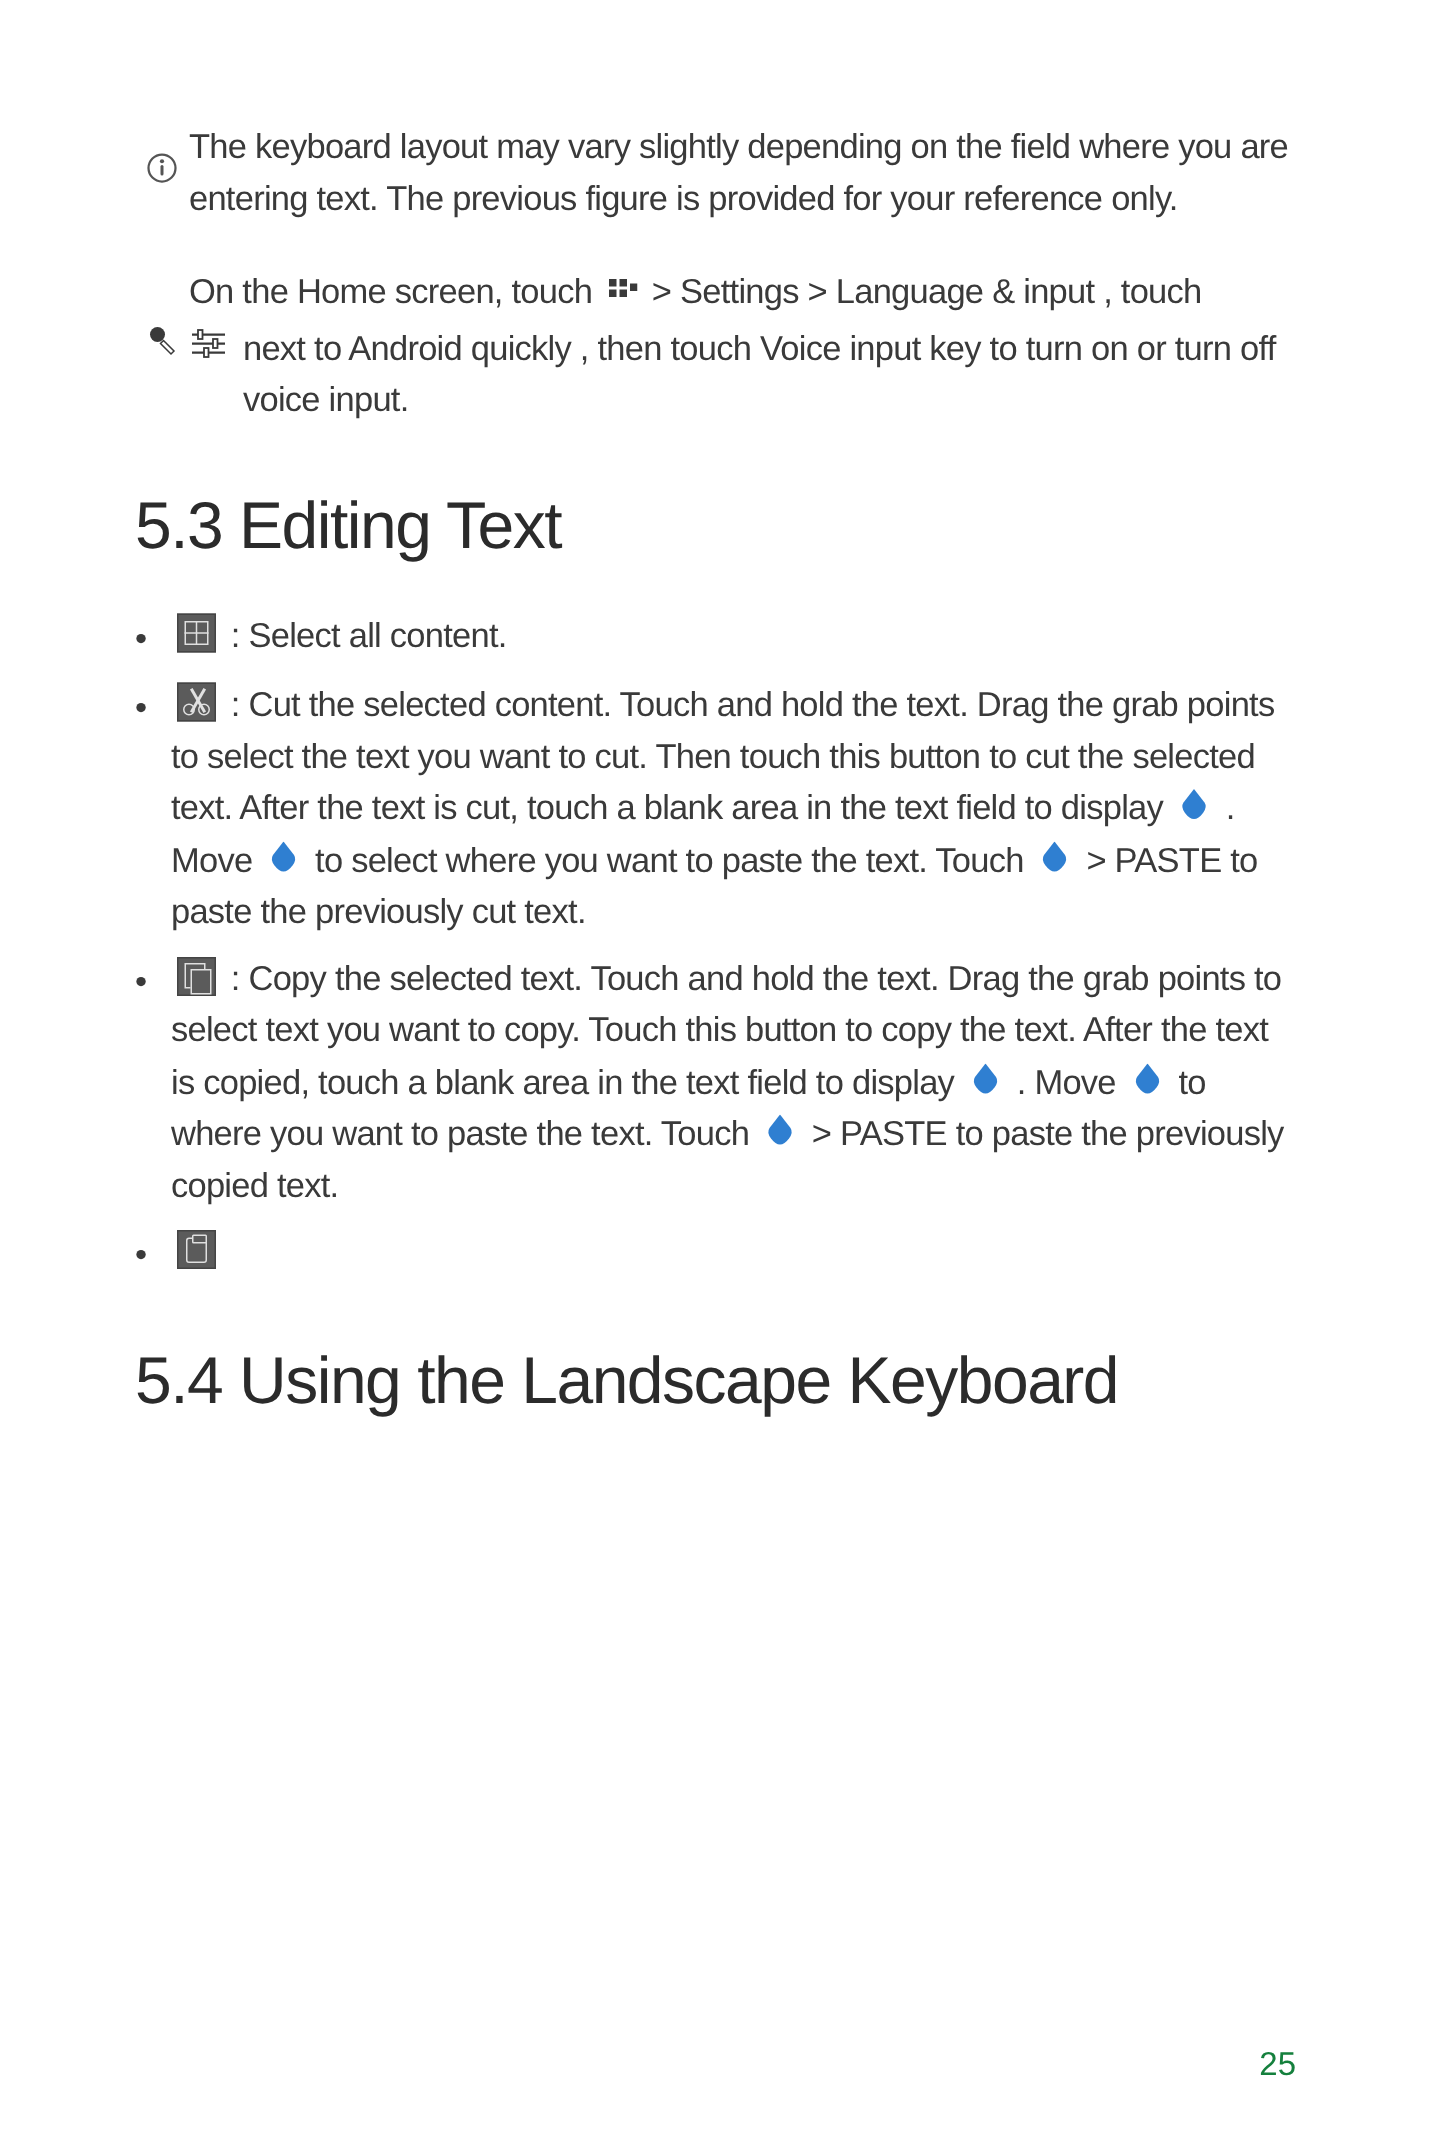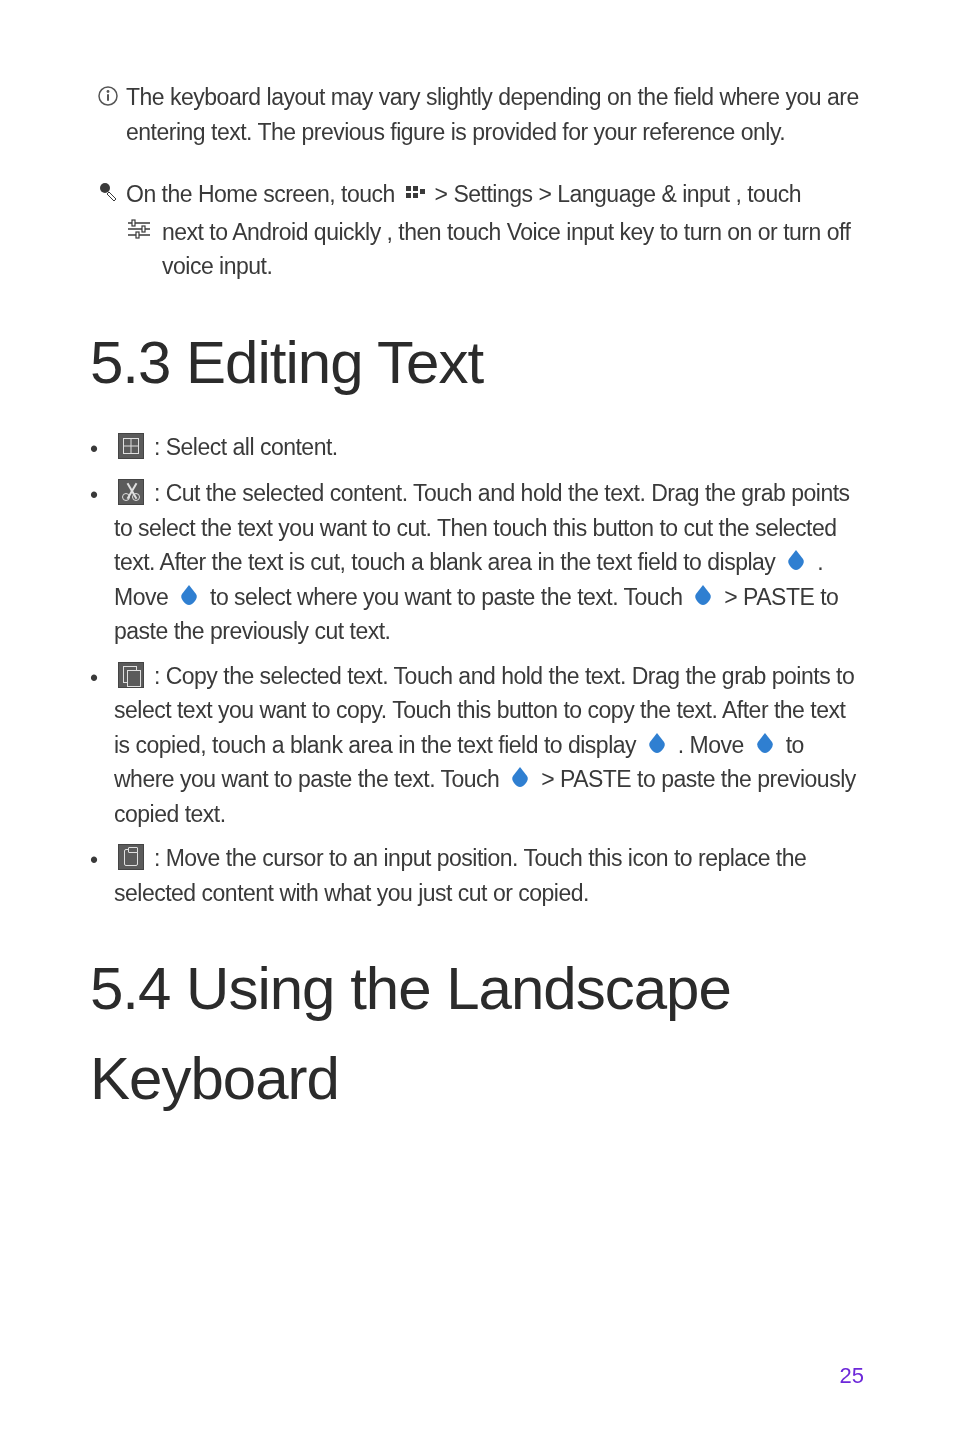--- a/index.html
+++ b/index.html
@@ -15,41 +15,41 @@
       color: #3a3a3a;
     }
     .page {
       padding: 80px 90px 40px 90px;
       font-size: 23px;
       line-height: 1.5;
       letter-spacing: -0.5px;
     }
     .note-block {
       display: flex;
-      align-items: flex-start;
+      align-items: center;
       margin-bottom: 28px;
     }
     .note-icon-col {
       flex: 0 0 36px;
       display: flex;
       justify-content: center;
       padding-top: 2px;
     }
     .note-body {
       flex: 1;
     }
     .indent-line {
       display: flex;
       align-items: flex-start;
     }
     .indent-line .indent-pad {
       flex: 0 0 36px;
     }
     .heading {
-      font-size: 60px;
+      font-size: 44px;
       color: #2b2b2b;
       margin: 34px 0 22px 0;
       font-weight: normal;
       letter-spacing: -1px;
     }
     .bold {
       font-weight: normal;
     }
     .bullets {
       padding-left: 0;
@@ -156,21 +156,21 @@
       margin: 0 6px;
     }
     .marker-caret svg {
       display: block;
     }
     .pagenum {
       position: absolute;
       right: 90px;
       bottom: 40px;
       font-size: 22px;
-      color: #6d28d9;
+      color: #15803d;
     }
   </style>
 </head>
 <body>
 
 <div class="page">
 
   <div class="note-block">
     <div class="note-icon-col">
       <span>
@@ -300,21 +300,20 @@
         <span> &gt; </span>
         <span class="bold">PASTE</span>
         <span> to paste the previously copied text.</span>
       </div>
     </li>
 
     <li>
       <div class="bullet-marker">•</div>
       <div class="bullet-body">
         <span class="square-icon icon-paste"></span>
-        <span> : Move the cursor to an input position. Touch this icon to replace the selected content with what you just cut or copied.</span>
       </div>
     </li>
   </ul>
 
   <div class="heading">5.4  Using the Landscape Keyboard</div>
 
 </div>
 
 <div class="pagenum">25</div>
 

